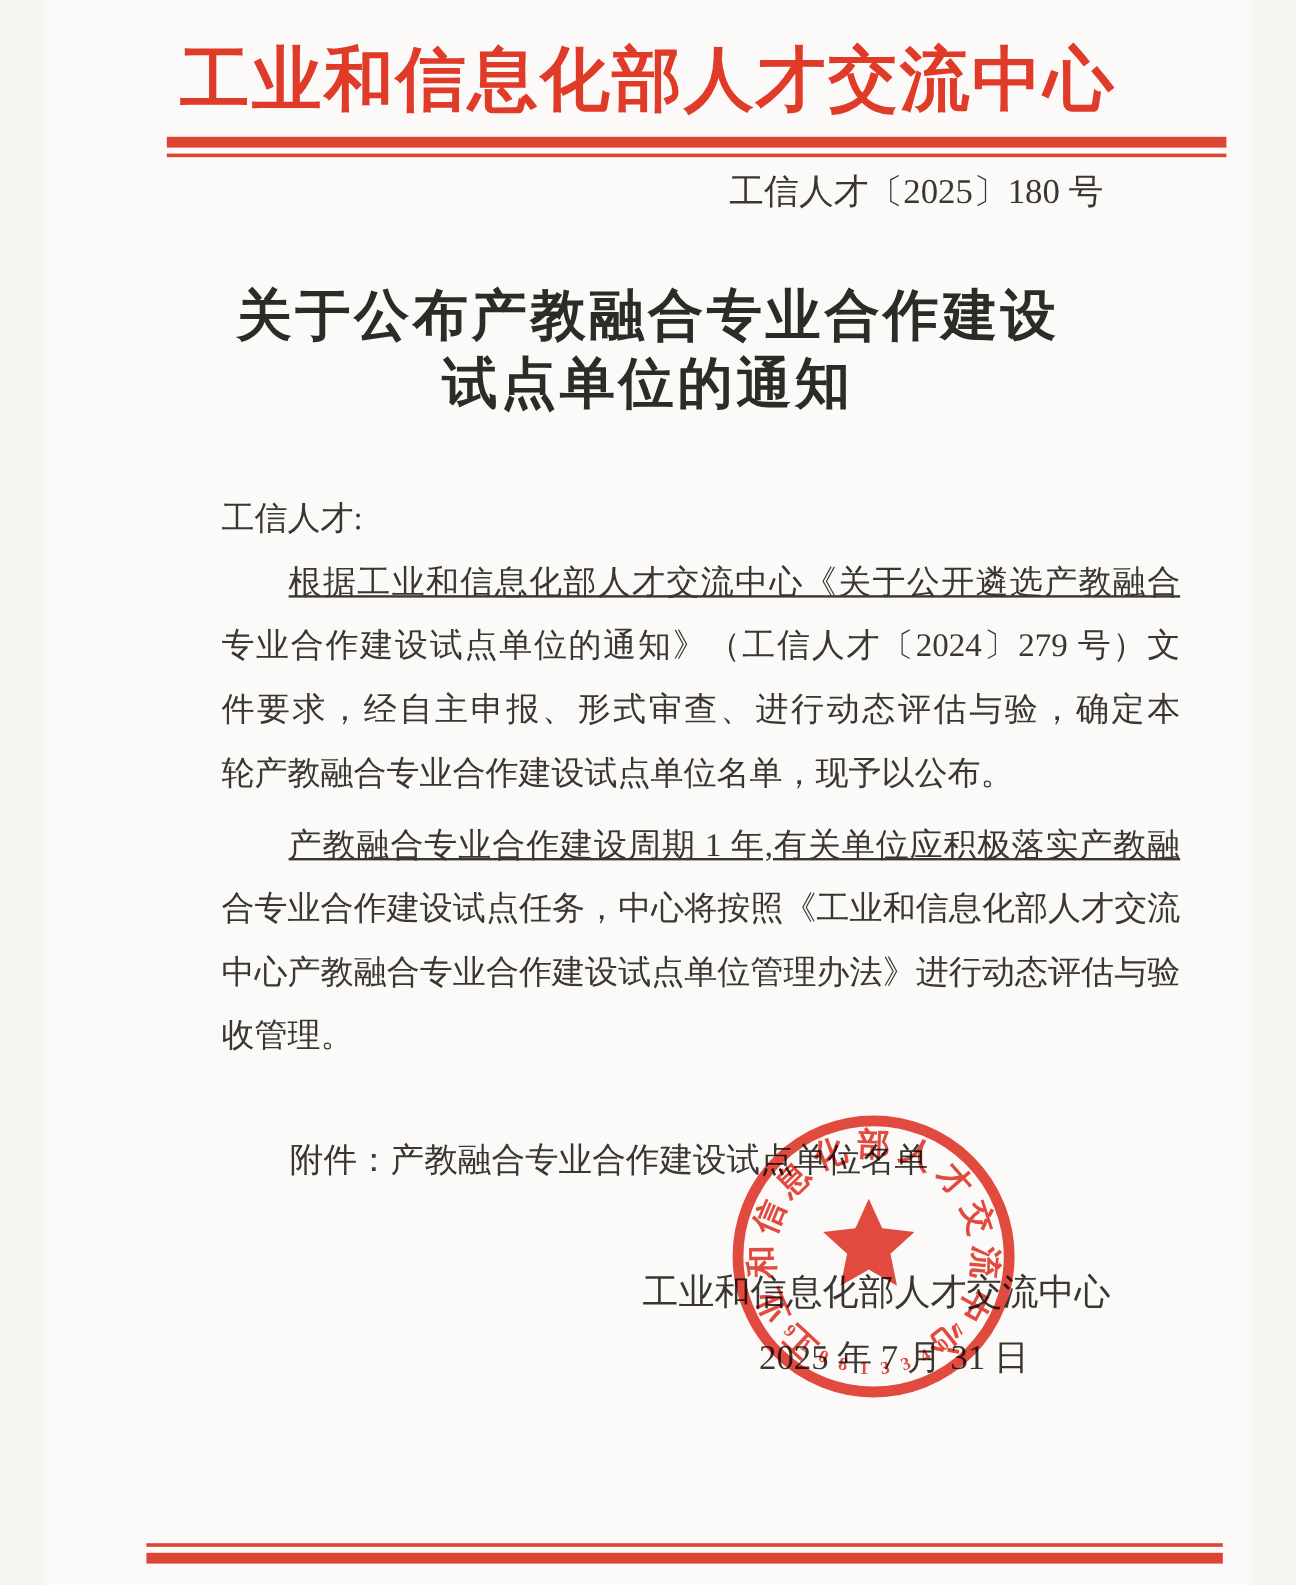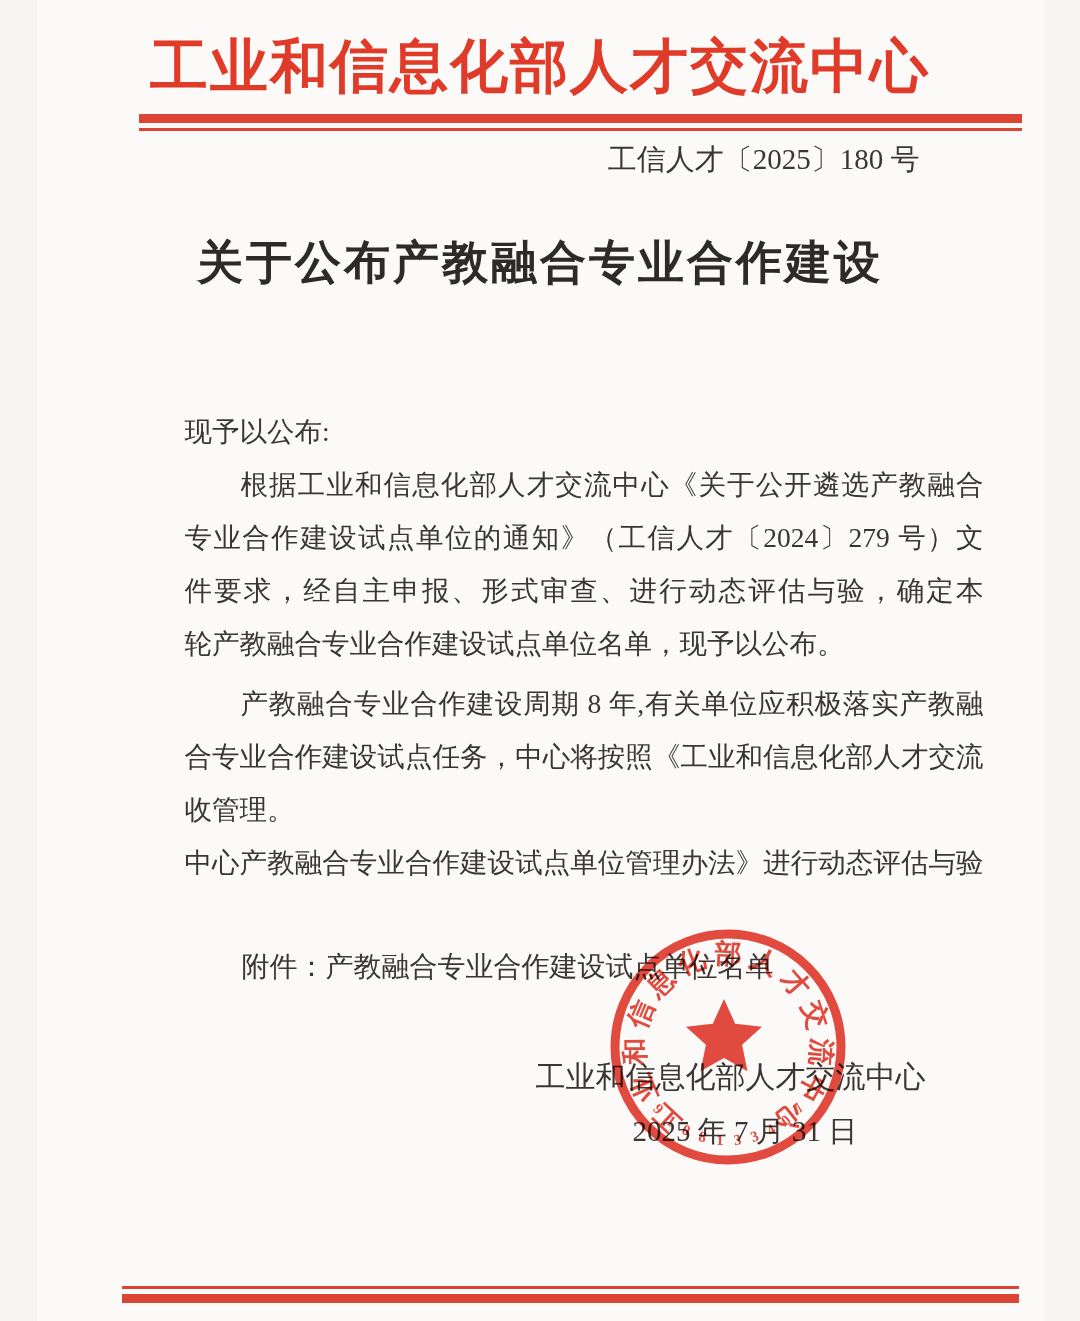--- a/index.html
+++ b/index.html
@@ -27,21 +27,21 @@
     color:var(--title-ink,#2d2b28); line-height:57px; letter-spacing:3px;
   }
   .body-text {
     position:absolute; left:148px; top:407px; width:799px;
     font-size:27.5px; color:var(--ink,#3a3733);
   }
   .line {
     height:53px; line-height:50px; white-space:nowrap;
     text-align:justify; text-align-last:justify;
   }
-  .line.indent { padding-left:56px; }
+  .line.indent { padding-left:56px;text-decoration:underline; }
   .line.salute, .line.last { text-align-last:left; }
   .line.p2start { margin-top:7px; }
   .attachment {
     position:absolute; left:205px; top:948px;
     font-size:28px; color:var(--ink,#3a3733); white-space:nowrap;
   }
   .signer {
     position:absolute; left:499px; top:1057px;
     font-size:30px; color:var(--ink,#3a3733); white-space:nowrap;
   }
@@ -69,32 +69,33 @@
 
   <div class="rule-top">
     <div class="bar-thick"></div>
     <div class="bar-thin"></div>
   </div>
 
   <div class="doc-number">工信人才〔2025〕180 号</div>
 
   <div class="title">
     <div>关于公布产教融合专业合作建设</div>
+    <div>试点单位的通知</div>
   </div>
 
   <div class="body-text">
-    <div class="line salute">现予以公布:</div>
+    <div class="line salute">工信人才:</div>
     <div class="line indent">根据工业和信息化部人才交流中心《关于公开遴选产教融合</div>
     <div class="line">专业合作建设试点单位的通知》（工信人才〔2024〕279 号）文</div>
     <div class="line">件要求，经自主申报、形式审查、进行动态评估与验，确定本</div>
     <div class="line last">轮产教融合专业合作建设试点单位名单，现予以公布。</div>
-    <div class="line indent p2start">产教融合专业合作建设周期 8 年,有关单位应积极落实产教融</div>
+    <div class="line indent p2start">产教融合专业合作建设周期 1 年,有关单位应积极落实产教融</div>
     <div class="line">合专业合作建设试点任务，中心将按照《工业和信息化部人才交流</div>
+    <div class="line">中心产教融合专业合作建设试点单位管理办法》进行动态评估与验</div>
     <div class="line last">收管理。</div>
-    <div class="line">中心产教融合专业合作建设试点单位管理办法》进行动态评估与验</div>
   </div>
 
   <div class="attachment">附件：产教融合专业合作建设试点单位名单</div>
 
   <div class="signer">工业和信息化部人才交流中心</div>
 
   <div class="date">2025 年 7 月 31 日</div>
 
   <svg class="seal" viewBox="-134 -134 268 268" aria-hidden="true">
     <defs>

